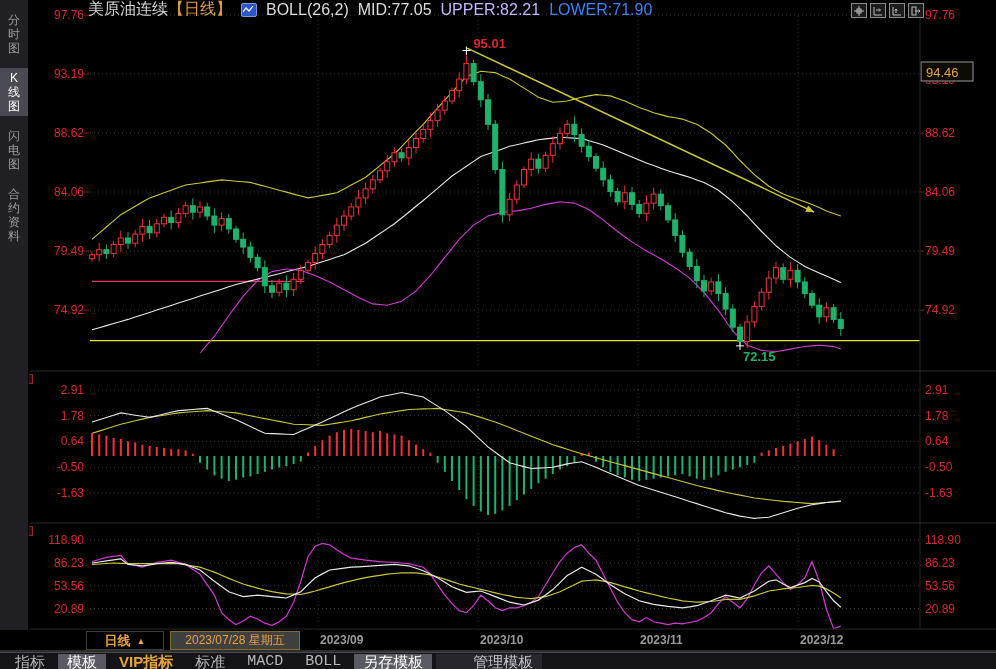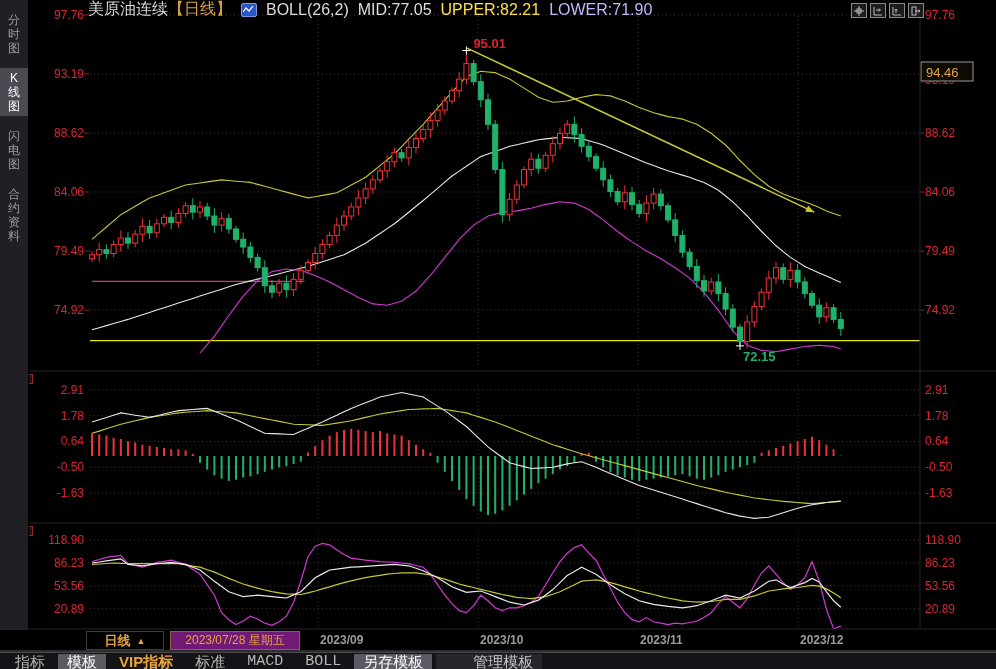--- a/index.html
+++ b/index.html
@@ -12,41 +12,41 @@
   .side-item{width:28px;margin-top:10px;padding:3px 0;text-align:center;color:#9a9aa2;
              font-size:12px;line-height:14px;cursor:pointer;}
   .side-item.active{background:#4a4a52;color:#fff;}
   .side-item span{display:block;}
   
   .hdr{position:absolute;left:88px;top:2px;height:15px;display:flex;align-items:center;
        gap:9px;font-size:16px;z-index:4;white-space:nowrap;}
   .hdr .sym{color:#d6d6d6;}
   .hdr .per{color:#d6a040;}
   .hdr .wh{color:#dcdcdc;}
-  .hdr .yl{color:#fde047;}
-  .hdr .mg{color:#c4b5fd;}
+  .hdr .yl{color:#c4b5fd;}
+  .hdr .mg{color:#3b82f6;}
   .boll-ico{width:14px;height:12px;background:#2b56c8;border:1px solid #7a9ae0;border-radius:2px;
             display:inline-block;position:relative;}
   .boll-ico svg{position:absolute;left:1px;top:2px;}
   
   .mini-btns{position:absolute;left:851px;top:3px;display:flex;gap:3px;z-index:4;}
   .mini-btn{width:14px;height:13px;background:#1c1c1c;border:1px solid #8a8a8a;
             display:flex;align-items:center;justify-content:center;cursor:pointer;}
   
   .phdr{position:absolute;left:88px;display:flex;gap:3px;font-size:12px;z-index:4;white-space:nowrap;}
   .corner-ico{position:absolute;left:23px;width:8px;height:8px;background:#2a0c0c;
               border:1px solid #8a2a2a;z-index:4;cursor:pointer;}
   
   .time-row{position:absolute;left:0;top:630px;width:996px;height:21px;z-index:4;}
   .period-box{position:absolute;left:86px;top:1px;width:76px;height:17px;border:1px solid #3c3c42;
               display:flex;align-items:center;justify-content:center;gap:6px;color:#e8a33d;
               font-size:13px;font-weight:bold;cursor:pointer;text-align:right;}
   .period-box .arr{font-size:9px;}
   .date-box{position:absolute;left:170px;top:1px;width:128px;height:17px;border:1px solid #8a6a2a;
-            background:#701a75;color:#e8a33d;font-size:12px;display:flex;align-items:center;
+            background:#404040;color:#e8a33d;font-size:12px;display:flex;align-items:center;
             justify-content:center;}
   .tickLab{position:absolute;top:3px;color:#9a9a9a;font-size:12px;font-weight:bold;}
   
   .toolbar{position:absolute;left:0;top:652px;width:996px;height:17px;background:#141418;
            border-top:1px solid #4a4a4a;display:flex;align-items:center;padding-left:6px;
            gap:4px;z-index:4;box-sizing:border-box;}
   .tab{font-size:15px;padding:0 9px;line-height:15px;cursor:pointer;color:#b8b8b8;}
   .tab.selected{background:#5a5a62;color:#fff;}
   .tab.accent{color:#e8a33d;font-weight:bold;}
   .tab.button{background:#26262c;color:#c4c4cc;padding-left:37px;}

